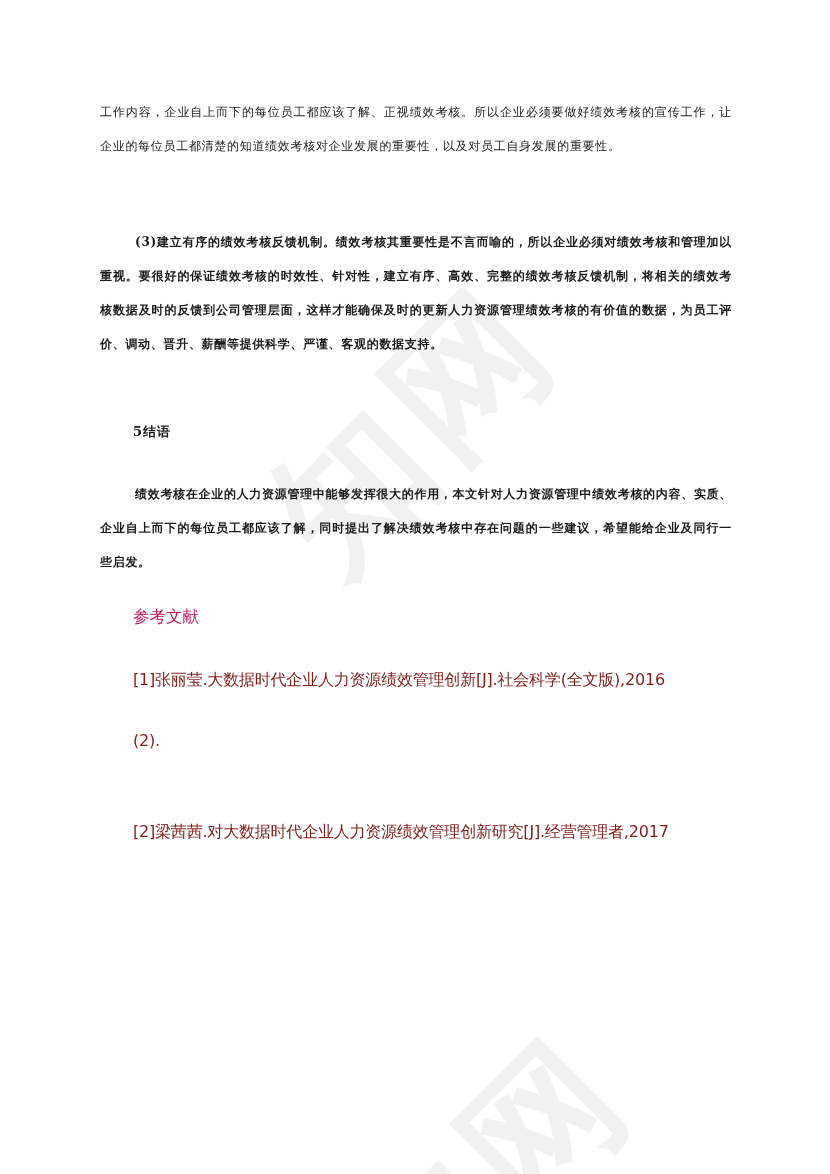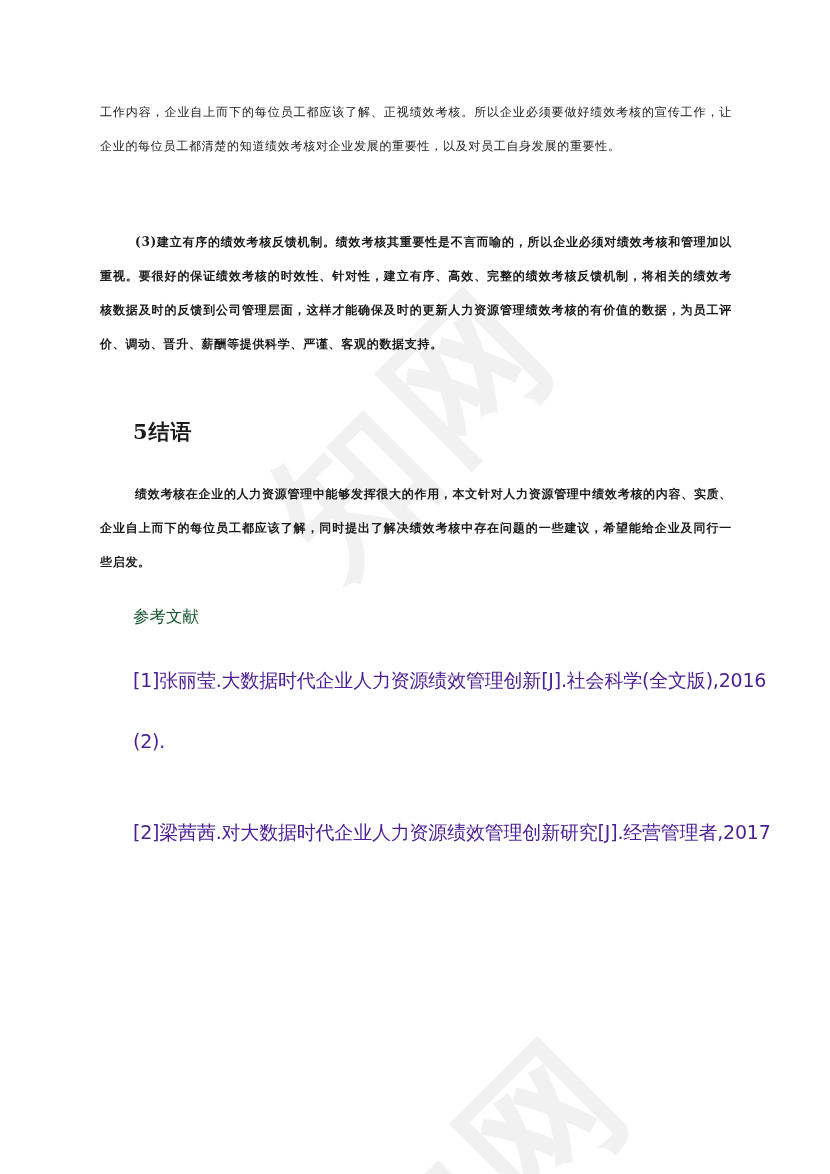--- a/index.html
+++ b/index.html
@@ -49,43 +49,43 @@
       line-height: 34px;
       margin: 0;
       text-align: justify;
       text-align-last: left;
       letter-spacing: 0.7px;
     }
     .indent { text-indent: 35px; font-weight: bold; }
     .heading {
       position: absolute;
       left: 33px;
-      font-size: 21px;
+      font-size: 13px;
       font-weight: bold;
       line-height: 34px;
       margin: 0;
       letter-spacing: 1px;
     }
     .ref-title {
       position: absolute;
       left: 33px;
       font-size: 16.5px;
       line-height: 30px;
       margin: 0;
       font-family: "DejaVu Sans", "Liberation Sans", sans-serif;
-      color: #14532d;
+      color: #be185d;
     }
     .ref {
       position: absolute;
       left: 33px;
-      font-size: 19px;
+      font-size: 16px;
       line-height: 30px;
       margin: 0;
       font-family: "DejaVu Sans", "Liberation Sans", sans-serif;
-      color: #4c1d95;
+      color: #7f1d1d;
       white-space: nowrap;
       letter-spacing: -0.2px;
     }
   </style>
 </head>
 <body>
 
 <div class="page">
 
   <div class="watermark wm1">知网</div>

